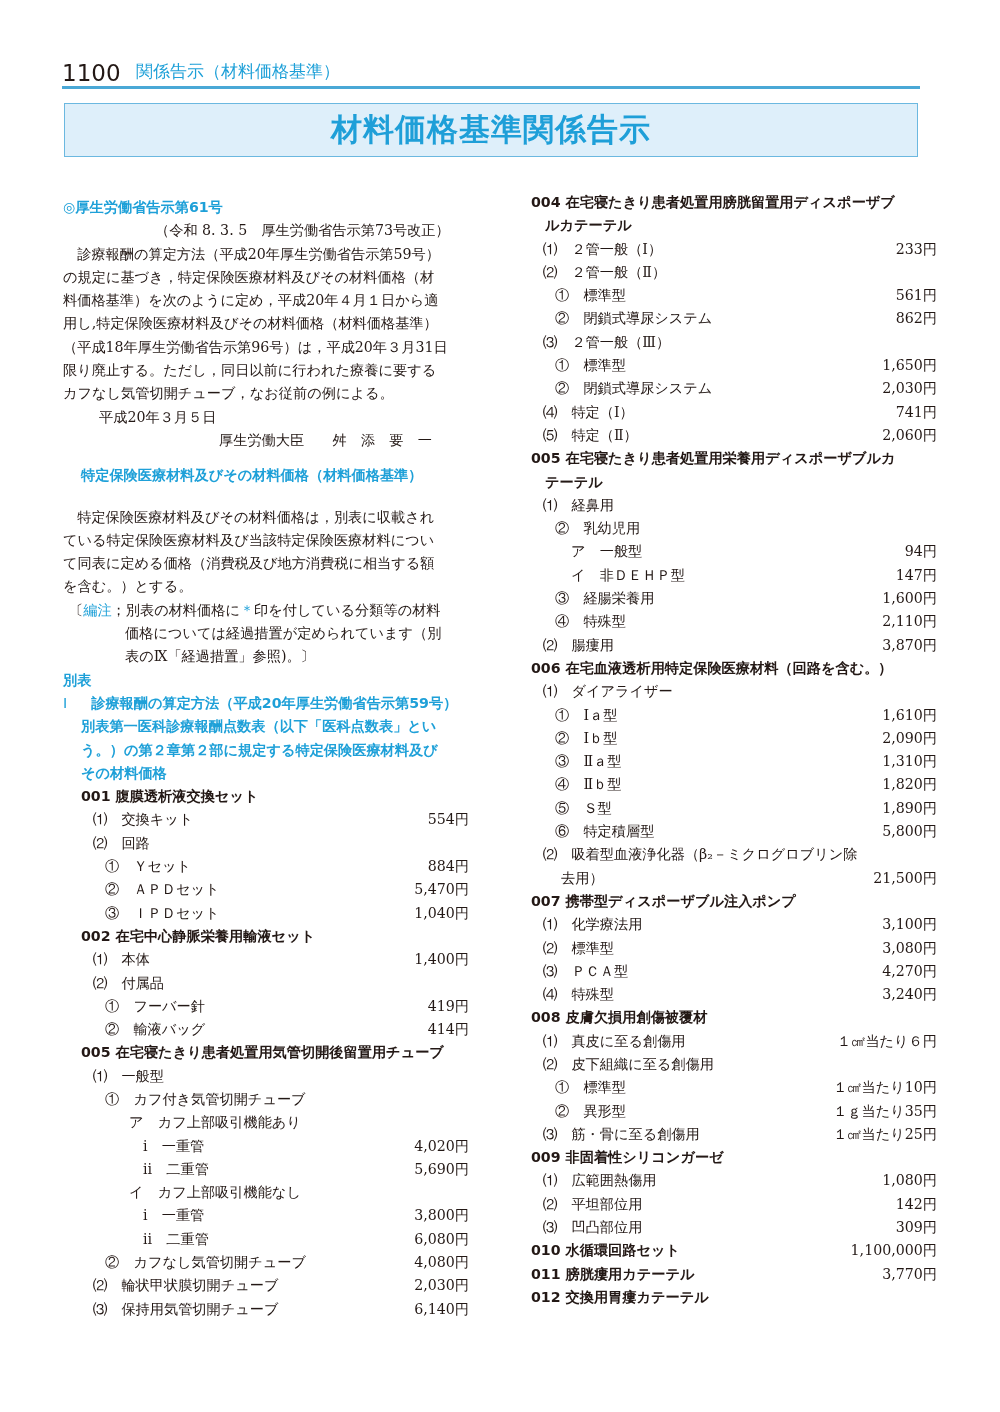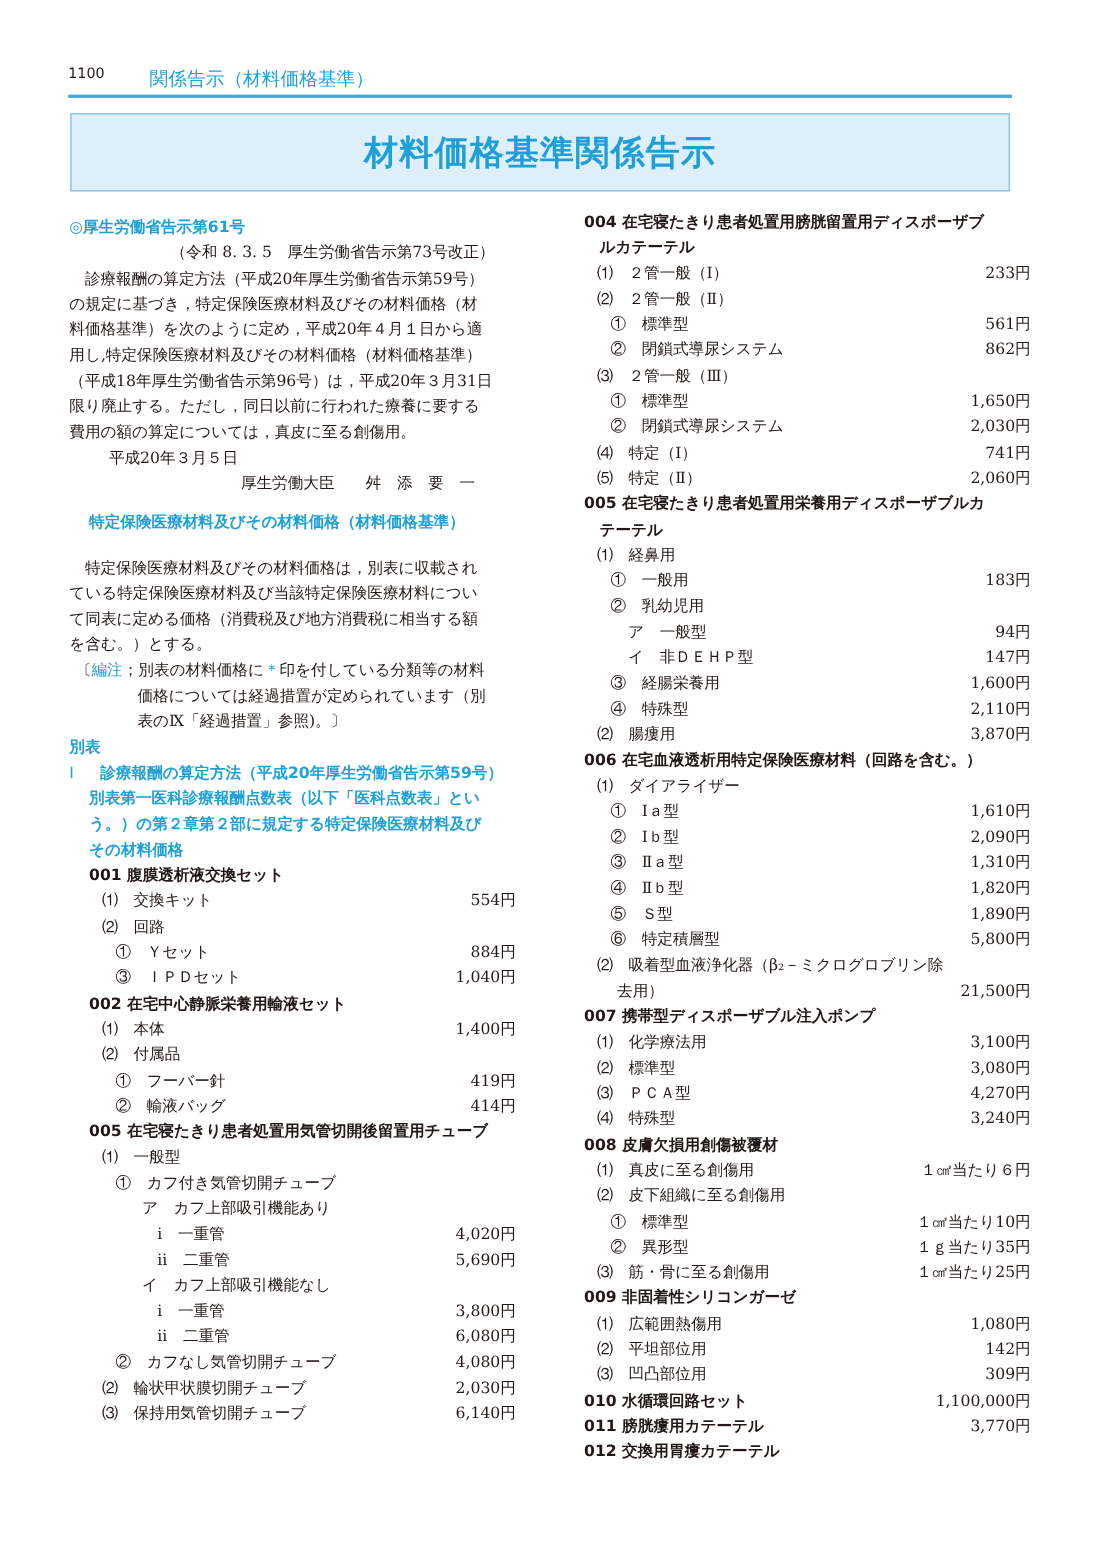--- a/index.html
+++ b/index.html
@@ -1,23 +1,23 @@
 <!DOCTYPE html>
 <html><head>
 <meta charset="utf-8">
 <style>
   html, body { margin:0; padding:0; background:#ffffff; }
   body { width:1000px; height:1412px; position:relative; overflow:hidden;
          font-family:"DejaVu Serif", serif; color:#231815; }
   .hdr { position:absolute; left:62px; top:58px; width:858px; height:28px;
          font-family:"DejaVu Sans", sans-serif; }
-  .hdr .pg { position:absolute; left:0; top:2px; font-size:13px; color:#231815; }
+  .hdr .pg { position:absolute; left:0; top:2px; font-size:23px; color:#231815; }
   .hdr .run { position:absolute; left:74px; top:2px; font-size:17px; color:#1ea0d8; }
   .hdr-rule { position:absolute; left:62px; top:86px; width:858px; height:3px; background:#4aa8d6; }
-  .titlebox { position:absolute; left:64px; top:103px; width:854px; height:71px;
+  .titlebox { position:absolute; left:64px; top:103px; width:854px; height:54px;
               background:#deeffa; border:1.5px solid #6bb8e0; box-sizing:border-box;
               display:flex; align-items:center; justify-content:center; }
   .titlebox span { font-family:"DejaVu Sans", sans-serif; font-weight:bold;
                    font-size:31px; color:#1e9fd8; letter-spacing:1px; }
   .col { position:absolute; top:196px; width:406px; font-size:14.2px; line-height:23.3px; }
   .colL { left:63px; }
   .colR { left:531px; top:191px; }
   .line { position:relative; height:23.3px; white-space:nowrap; }
   .blue { color:#1ea0d8; font-family:"DejaVu Sans", sans-serif; font-weight:bold; }
   .blue-n { color:#1ea0d8; }
@@ -47,21 +47,21 @@
 <div class="col colL">
   <div class="line blue">◎厚生労働省告示第61号</div>
   <div class="line" style="padding-left:92px">（令和 8. 3. 5　厚生労働省告示第73号改正）</div>
   <div>
     <div class="line">　診療報酬の算定方法（平成20年厚生労働省告示第59号）</div>
     <div class="line">の規定に基づき，特定保険医療材料及びその材料価格（材</div>
     <div class="line">料価格基準）を次のように定め，平成20年４月１日から適</div>
     <div class="line">用し,特定保険医療材料及びその材料価格（材料価格基準）</div>
     <div class="line">（平成18年厚生労働省告示第96号）は，平成20年３月31日</div>
     <div class="line">限り廃止する。ただし，同日以前に行われた療養に要する</div>
-    <div class="line">費用の額の算定については，真皮に至る創傷用。</div>
+    <div class="line">カフなし気管切開チューブ，なお従前の例による。</div>
   </div>
   <div class="line" style="padding-left:36px">平成20年３月５日</div>
   <div class="line" style="padding-left:156px">厚生労働大臣　　舛　添　要　一</div>
   <div style="height:12px"></div>
   <div class="line blue" style="padding-left:18px">特定保険医療材料及びその材料価格（材料価格基準）</div>
   <div style="height:18px"></div>
   <div class="line">　特定保険医療材料及びその材料価格は，別表に収載され</div>
   <div class="line">ている特定保険医療材料及び当該特定保険医療材料につい</div>
   <div class="line">て同表に定める価格（消費税及び地方消費税に相当する額</div>
   <div class="line">を含む。）とする。</div>
@@ -76,20 +76,21 @@
   </div>
   <div class="line blue" style="padding-left:18px">別表第一医科診療報酬点数表（以下「医科点数表」とい</div>
   <div class="line blue" style="padding-left:18px">う。）の第２章第２部に規定する特定保険医療材料及び</div>
   <div class="line blue" style="padding-left:18px">その材料価格</div>
 
   <div id="leftRows">
       <div class="line"><span class="item-hd">001 腹膜透析液交換セット</span><span class="price"></span></div>
       <div class="line"><span class="lv1">⑴　交換キット</span><span class="price">554円</span></div>
       <div class="line"><span class="lv1">⑵　回路</span><span class="price"></span></div>
       <div class="line"><span class="lv2">①　Ｙセット</span><span class="price">884円</span></div>
+      <div class="line"><span class="lv2">②　ＡＰＤセット</span><span class="price">5,470円</span></div>
       <div class="line"><span class="lv2">③　ＩＰＤセット</span><span class="price">1,040円</span></div>
       <div class="line"><span class="item-hd">002 在宅中心静脈栄養用輸液セット</span><span class="price"></span></div>
       <div class="line"><span class="lv1">⑴　本体</span><span class="price">1,400円</span></div>
       <div class="line"><span class="lv1">⑵　付属品</span><span class="price"></span></div>
       <div class="line"><span class="lv2">①　フーバー針</span><span class="price">419円</span></div>
       <div class="line"><span class="lv2">②　輸液バッグ</span><span class="price">414円</span></div>
       <div class="line"><span class="item-hd">005 在宅寝たきり患者処置用気管切開後留置用チューブ</span><span class="price"></span></div>
       <div class="line"><span class="lv1">⑴　一般型</span><span class="price"></span></div>
       <div class="line"><span class="lv2">①　カフ付き気管切開チューブ</span><span class="price"></span></div>
       <div class="line"><span class="lv3">ア　カフ上部吸引機能あり</span><span class="price"></span></div>
@@ -113,21 +114,20 @@
       <div class="line"><span class="lv2" style="padding-left: 24px;">①　標準型</span><span class="price">561円</span></div>
       <div class="line"><span class="lv2" style="padding-left: 24px;">②　閉鎖式導尿システム</span><span class="price">862円</span></div>
       <div class="line"><span class="lv1" style="padding-left: 12px;">⑶　２管一般（Ⅲ）</span><span class="price"></span></div>
       <div class="line"><span class="lv2" style="padding-left: 24px;">①　標準型</span><span class="price">1,650円</span></div>
       <div class="line"><span class="lv2" style="padding-left: 24px;">②　閉鎖式導尿システム</span><span class="price">2,030円</span></div>
       <div class="line"><span class="lv1" style="padding-left: 12px;">⑷　特定（Ⅰ）</span><span class="price">741円</span></div>
       <div class="line"><span class="lv1" style="padding-left: 12px;">⑸　特定（Ⅱ）</span><span class="price">2,060円</span></div>
       <div class="line"><span class="item-hdR">005 在宅寝たきり患者処置用栄養用ディスポーザブルカ</span><span class="price"></span></div>
       <div class="line"><span class="sans-b cont">テーテル</span><span class="price"></span></div>
       <div class="line"><span class="lv1" style="padding-left: 12px;">⑴　経鼻用</span><span class="price"></span></div>
-      <div class="line"><span class="lv2" style="padding-left: 24px;">①　一般用</span><span class="price">183円</span></div>
       <div class="line"><span class="lv2" style="padding-left: 24px;">②　乳幼児用</span><span class="price"></span></div>
       <div class="line"><span class="lv3" style="padding-left: 40px;">ア　一般型</span><span class="price">94円</span></div>
       <div class="line"><span class="lv3" style="padding-left: 40px;">イ　非ＤＥＨＰ型</span><span class="price">147円</span></div>
       <div class="line"><span class="lv2" style="padding-left: 24px;">③　経腸栄養用</span><span class="price">1,600円</span></div>
       <div class="line"><span class="lv2" style="padding-left: 24px;">④　特殊型</span><span class="price">2,110円</span></div>
       <div class="line"><span class="lv1" style="padding-left: 12px;">⑵　腸瘻用</span><span class="price">3,870円</span></div>
       <div class="line"><span class="item-hdR">006 在宅血液透析用特定保険医療材料（回路を含む。）</span><span class="price"></span></div>
       <div class="line"><span class="lv1" style="padding-left: 12px;">⑴　ダイアライザー</span><span class="price"></span></div>
       <div class="line"><span class="lv2" style="padding-left: 24px;">①　Ⅰａ型</span><span class="price">1,610円</span></div>
       <div class="line"><span class="lv2" style="padding-left: 24px;">②　Ⅰｂ型</span><span class="price">2,090円</span></div>

